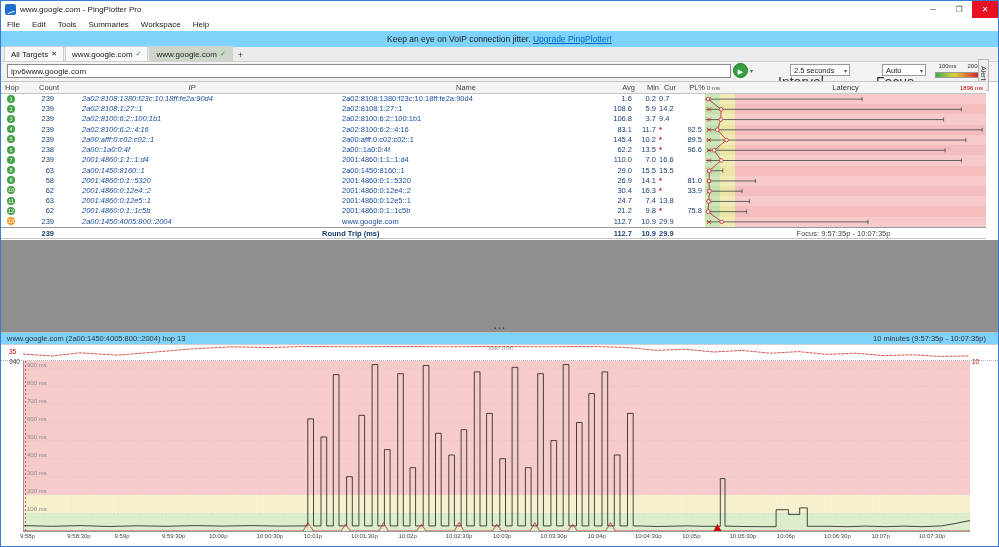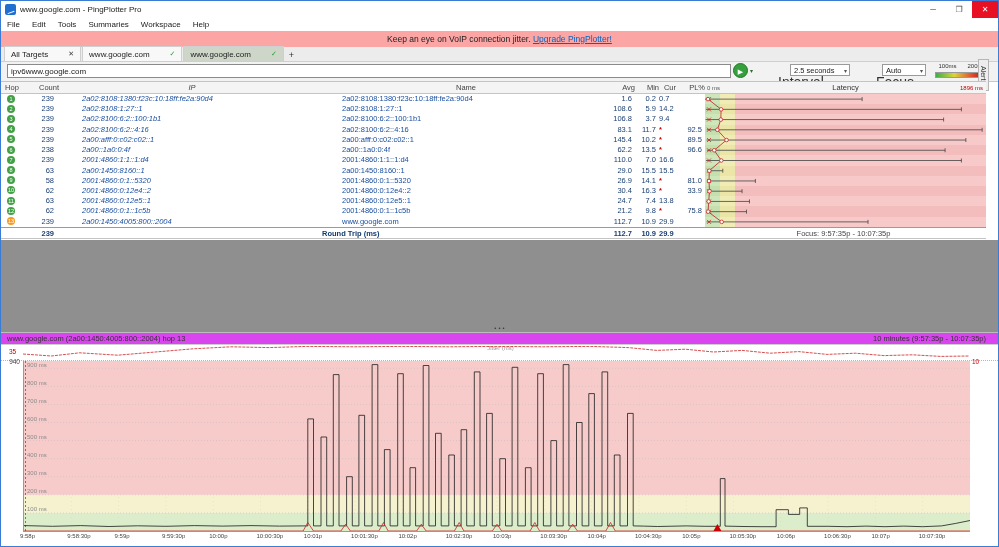--- a/index.html
+++ b/index.html
@@ -13,28 +13,28 @@
   .app-icon::after{content:"";position:absolute;left:2px;top:5px;width:7px;height:3px;
        border-bottom:1px solid #fff;transform:rotate(-20deg);}
   .title-text{font-size:8px;color:#222;}
   .win-controls{position:absolute;right:0;top:0;display:flex;height:17px;}
   .win-btn{width:26px;height:17px;display:flex;align-items:center;justify-content:center;font-size:8px;color:#444;}
   .win-btn.close{background:#e81123;color:#fff;}
 
   
   .menubar{position:absolute;left:0;top:17px;right:0;height:13px;background:#fff;display:flex;align-items:center;}
   .menu-item{font-size:8px;color:#222;padding:0 6px;cursor:default;}
-  .banner{position:absolute;left:0;top:30px;right:0;height:16px;background:#fca5a5;text-align:center;
+  .banner{position:absolute;left:0;top:30px;right:0;height:16px;background:#7dd3fc;text-align:center;
           line-height:16px;font-size:8.5px;color:#222;border-bottom:2px solid #f9a8d4;}
   .banner a{color:#0563c1;text-decoration:underline;}
 
   
   .tabbar{position:absolute;left:0;top:46px;right:0;height:15px;background:#ececec;border-bottom:1px solid #cfcfcf;
           display:flex;align-items:flex-end;padding-left:3px;box-sizing:border-box;}
-  .tab{height:14px;padding:0 6px;font-size:8px;color:#222;display:flex;align-items:center;gap:20px;
+  .tab{height:14px;padding:0 6px;font-size:8px;color:#222;display:flex;align-items:center;gap:3px;
        background:#f8f8f8;border:1px solid #cfcfcf;border-bottom:none;margin-right:1px;}
   .tab.active{background:#cdd6c8;}
   .tab .tab-close{color:#444;font-size:7px;font-weight:bold;}
   .tab .tab-check{color:#2e9e3a;font-size:7px;font-weight:bold;}
   .tab-add{width:13px;height:13px;font-size:9px;color:#333;display:flex;align-items:center;justify-content:center;}
 
   
   .controlsbar{position:absolute;left:0;top:61px;right:0;height:19px;background:#f2f2f2;border-bottom:1px solid #c8c8c8;}
   .target-input{position:absolute;left:6px;top:2px;width:716px;height:12px;border:1px solid #8a8a8a;
        font-size:8px;padding:0 3px;font-family:inherit;color:#222;background:#fff;}
@@ -86,21 +86,21 @@
   .summary-row{position:absolute;left:0;top:226px;width:985px;height:12px;line-height:12px;font-size:7.5px;
        border-top:1px solid #9a9a9a;border-bottom:1px solid #c4c4c4;background:#fff;font-weight:bold;box-sizing:border-box;}
   .summary-label{color:#123a6e;text-align:left;padding-right:4px;}
   .focus-text{color:#454545;text-align:center;padding-right:4px;font-weight:normal;}
 
   
   .splitter{position:absolute;left:0;top:239px;width:999px;height:92px;background:#8f8f8f;}
   .splitter-dots{position:absolute;left:0;right:0;bottom:1px;text-align:center;font-size:6px;color:#3c3c3c;letter-spacing:2px;}
 
   
-  .tl-header{position:absolute;left:0;top:331px;width:999px;height:13px;background:#d946ef;
+  .tl-header{position:absolute;left:0;top:331px;width:999px;height:13px;background:#7dd3fc;
        border-top:1px solid #bdbdbd;border-bottom:1px solid #cfcfcf;box-sizing:border-box;font-size:7.5px;color:#333;}
   .tl-header .left{position:absolute;left:6px;top:0;line-height:12px;}
   .tl-header .right{position:absolute;right:14px;top:0;line-height:12px;}
   .jitter-strip{position:absolute;left:0;top:344px;width:999px;height:16px;background:#fff;
        border-bottom:1px dotted #b5b5b5;box-sizing:border-box;}
   .jitter-label{position:absolute;left:0;right:0;top:0;text-align:center;font-size:6px;color:#999;}
   .jitter-max{position:absolute;left:8px;top:3px;font-size:6.5px;color:#c00000;}
   #jitter-svg{position:absolute;left:22px;top:1px;width:946px;height:14px;}
   .chart-wrap{position:absolute;left:0;top:360px;width:999px;height:187px;background:#fff;}
   #main-chart-svg{position:absolute;left:22px;top:0;width:946px;height:170px;border-left:1px solid #9a9a9a;

